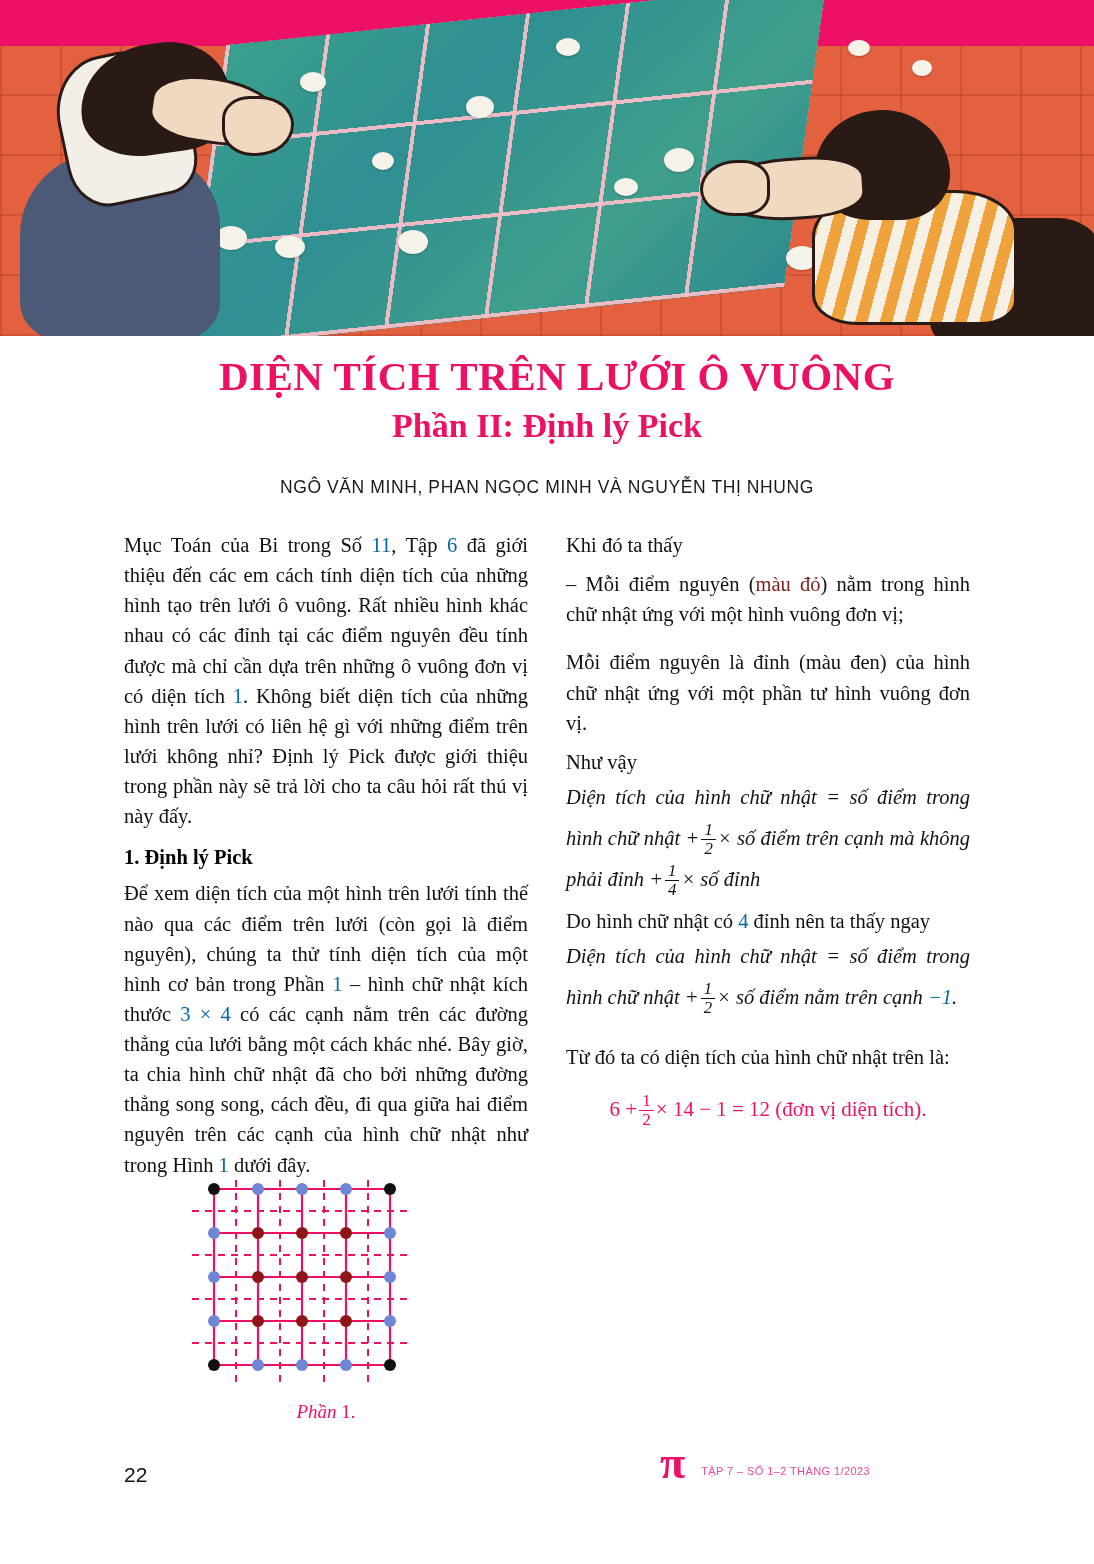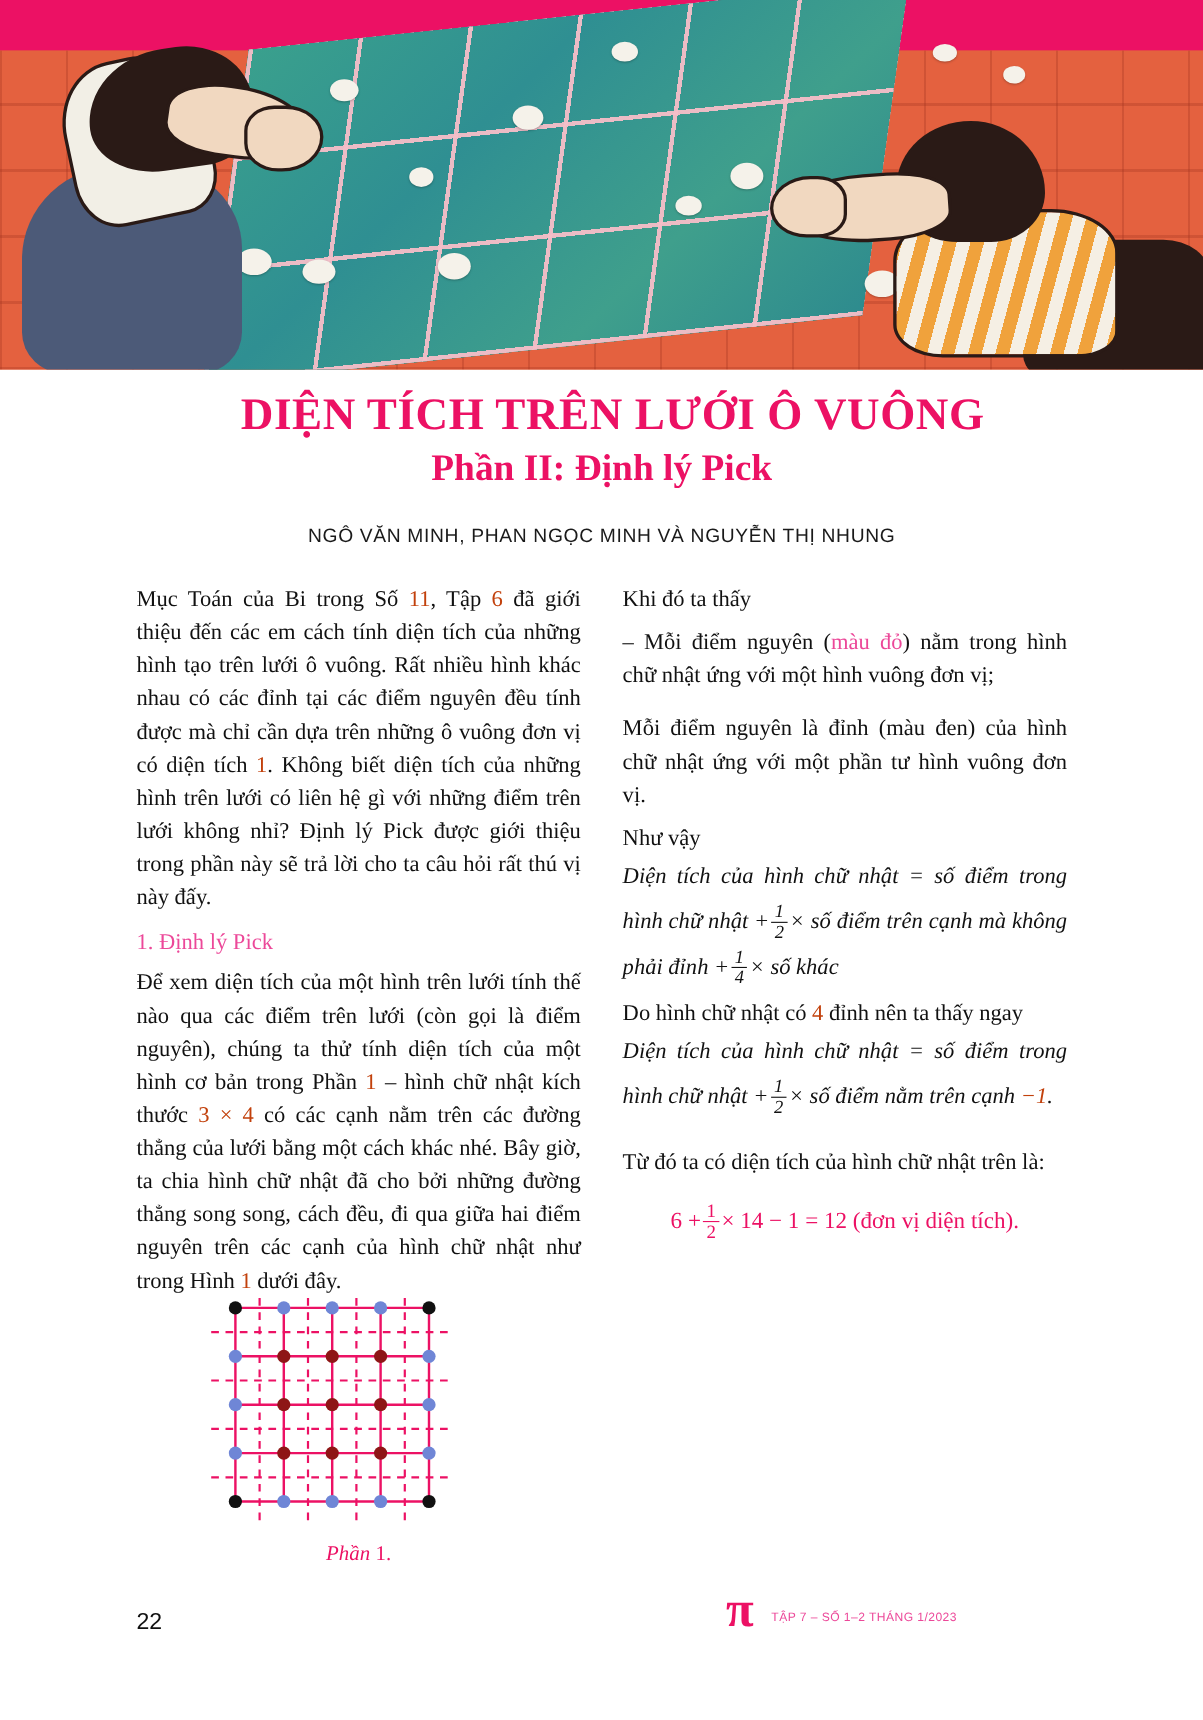--- a/index.html
+++ b/index.html
@@ -164,26 +164,26 @@
     font-size: 20.5px;
     line-height: 1.47;
     color: #111;
     text-align: justify;
     text-justify: inter-word;
     hyphens: none;
   }
   .col-left  { left: 124px; }
   .col-right { left: 566px; }
   .col p { margin: 0 0 0 0; }
-  .pink { color: #c2410c; }
+  .pink { color: #0369a1; }
   .blue { color: #3b6fd4; }
-  .red  { color: #ec4899; }
+  .red  { color: #7f1d1d; }
   .heading {
-    color: #ec4899;
-    font-weight: normal;
+    color: #000000;
+    font-weight: bold;
     font-size: 20.5px;
     margin: 11px 0 6px 0;
   }
   .gap { height: 9px; }
 
   
   .frac {
     display: inline-block;
     vertical-align: -0.52em;
     text-align: center;
@@ -373,21 +373,21 @@
   <p><span>– Mỗi điểm nguyên (</span><span class="red">màu đỏ</span><span>) nằm trong hình chữ nhật ứng với một hình vuông đơn vị;</span></p>
   <div class="gap"></div>
 
   <div class="gap"></div>
 
   <p>Mỗi điểm nguyên là đỉnh (màu đen) của hình chữ nhật ứng với một phần tư hình vuông đơn vị.</p>
   <div class="gap"></div>
 
   <p>Như vậy</p>
 
-  <p class="formula-line"><span>Diện tích của hình chữ nhật = số điểm trong hình chữ nhật +</span><span class="frac"><span class="num">1</span><span class="den">2</span></span><span>× số điểm trên cạnh mà không phải đỉnh +</span><span class="frac"><span class="num">1</span><span class="den">4</span></span><span>× số khác</span></p>
+  <p class="formula-line"><span>Diện tích của hình chữ nhật = số điểm trong hình chữ nhật +</span><span class="frac"><span class="num">1</span><span class="den">2</span></span><span>× số điểm trên cạnh mà không phải đỉnh +</span><span class="frac"><span class="num">1</span><span class="den">4</span></span><span>× số đỉnh</span></p>
 
   <p style="margin-top:6px;"><span>Do hình chữ nhật có </span><span class="pink">4</span><span> đỉnh nên ta thấy ngay</span></p>
 
   <p class="formula-line"><span>Diện tích của hình chữ nhật = số điểm trong hình chữ nhật +</span><span class="frac"><span class="num">1</span><span class="den">2</span></span><span>× số điểm nằm trên cạnh</span> <span class="pink">−1</span><span>.</span></p>
 
   <p style="margin-top:24px;">Từ đó ta có diện tích của hình chữ nhật trên là:</p>
 
   <div class="displayeq"><span>6 +</span><span class="frac"><span class="num">1</span><span class="den">2</span></span><span>× 14 − 1 = 12 (đơn vị diện tích).</span></div>
 
 </div>

